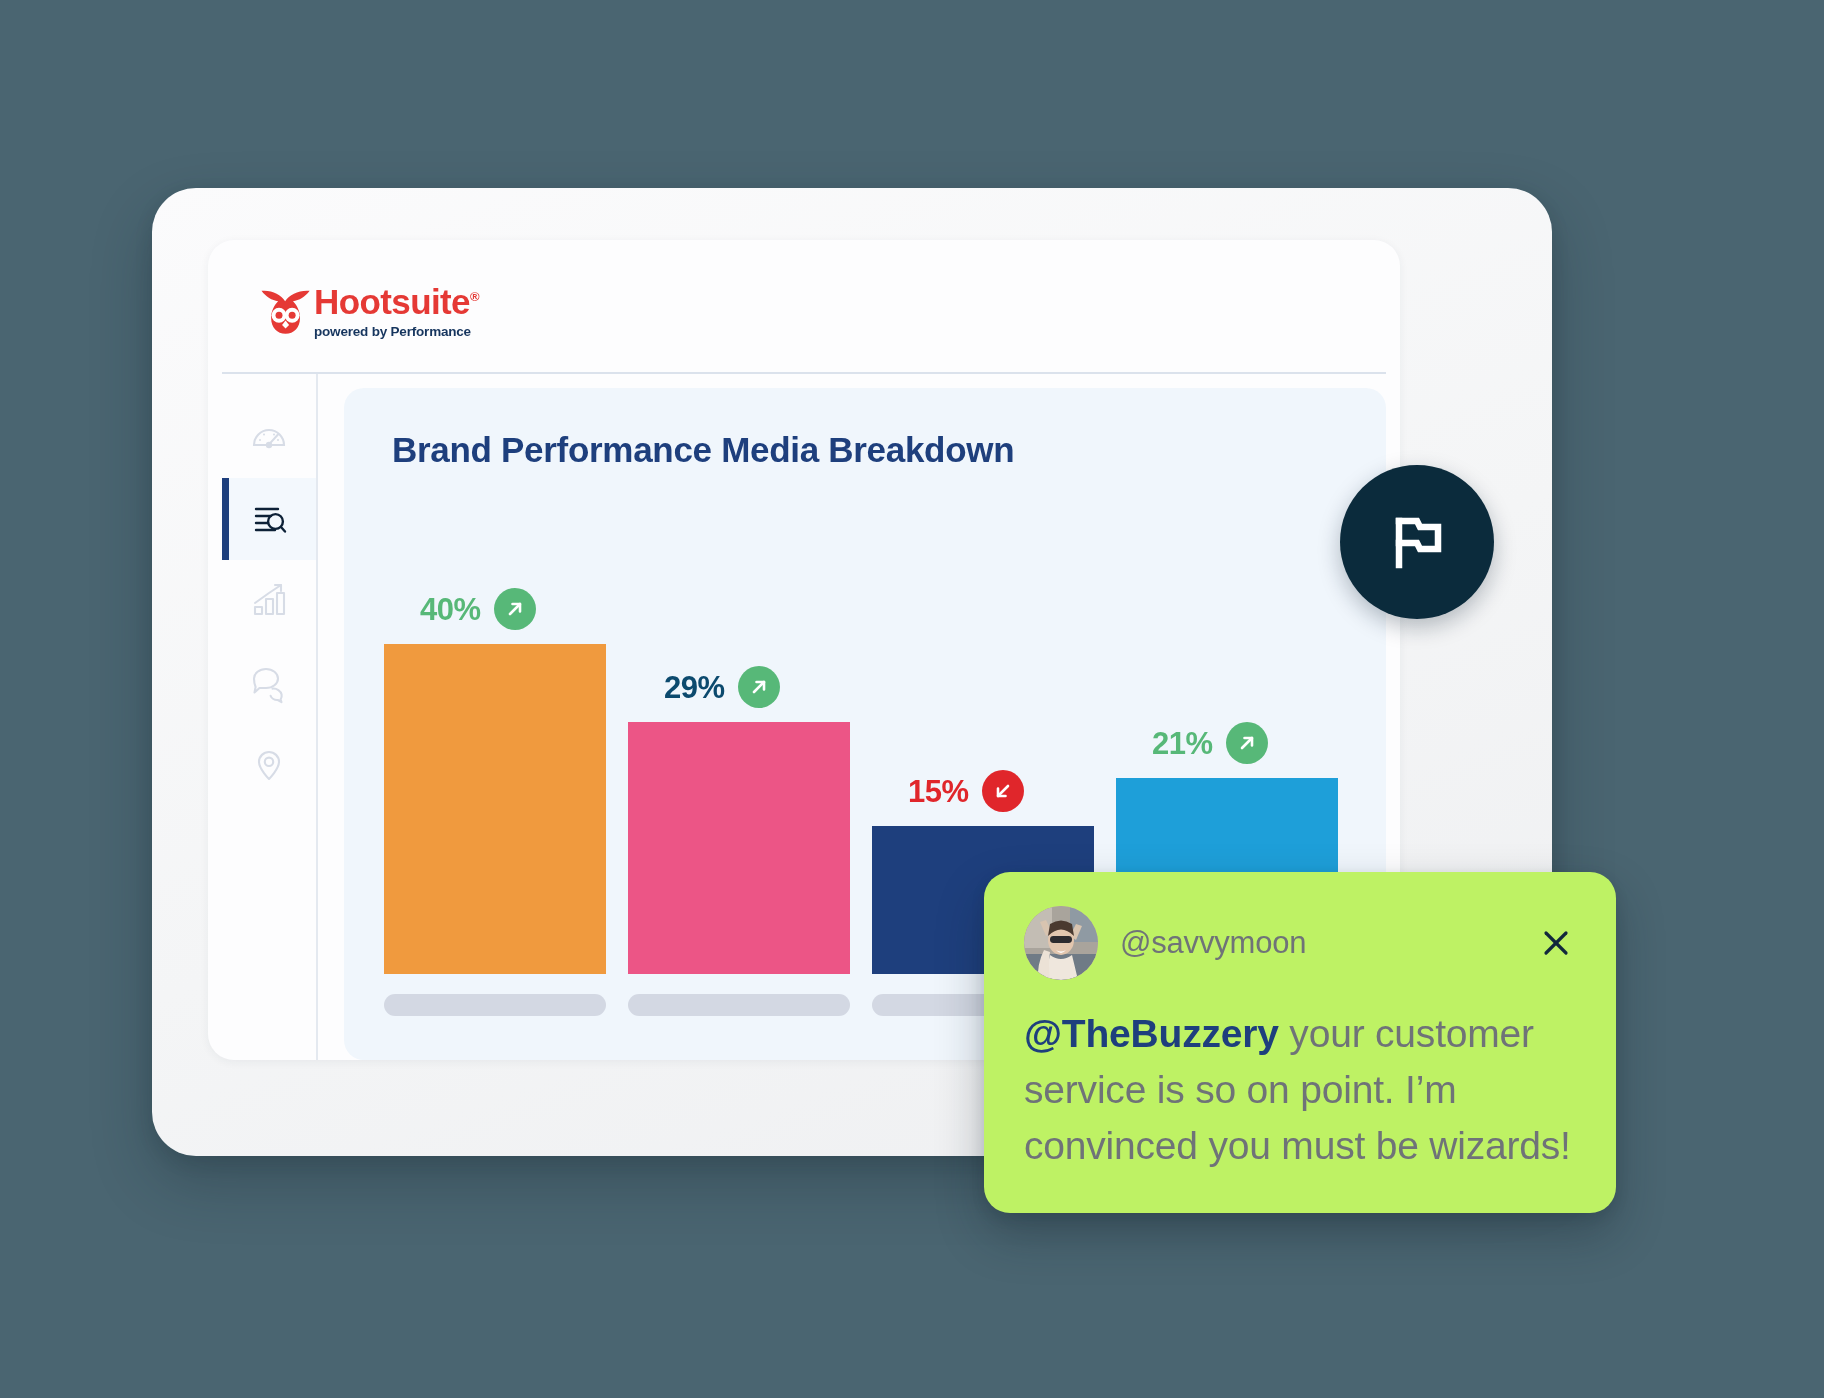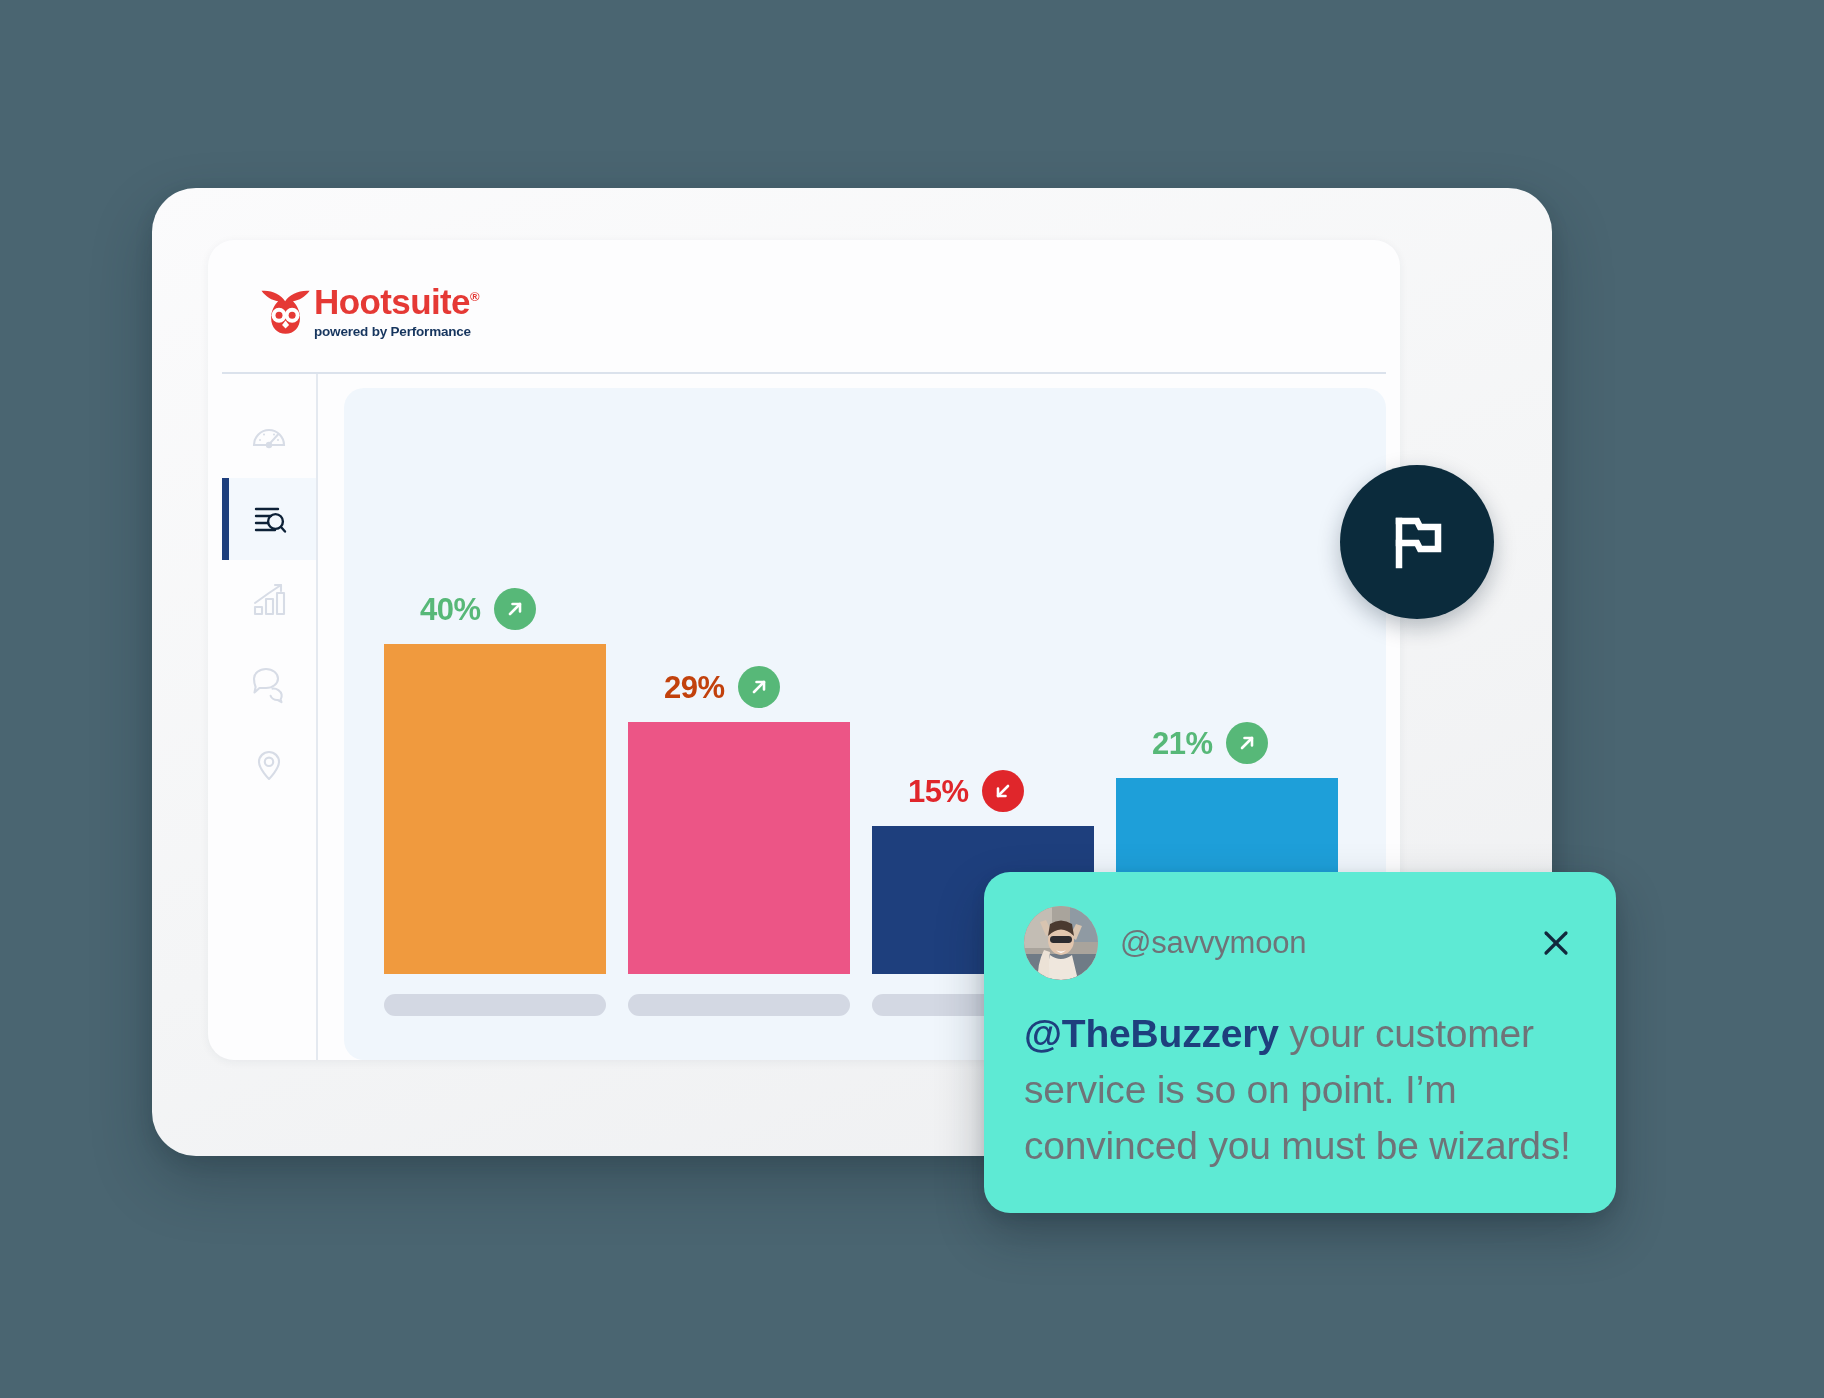--- a/index.html
+++ b/index.html
@@ -220,21 +220,21 @@
     box-shadow: 0 8px 22px rgba(10,30,45,0.28);
   }
   .flag-badge svg { display: block; }
 
   
   .tweet-card {
     position: absolute;
     left: 984px;
     top: 872px;
     width: 632px;
-    background: #5eead4;
+    background: #bef264;
     border-radius: 26px;
     padding: 34px 40px 40px 40px;
     box-shadow: 0 22px 48px rgba(15,30,40,0.30), 0 5px 14px rgba(15,30,40,0.12);
   }
 
   .tweet-head {
     display: flex;
     align-items: center;
     gap: 22px;
     margin-bottom: 26px;
@@ -354,39 +354,40 @@
           <path d="M22 9 C16.5 9 12 13.4 12 18.8 C12 26 22 36 22 36 C22 36 32 26 32 18.8 C32 13.4 27.5 9 22 9 Z"></path>
           <circle cx="22" cy="18.8" r="4.2"></circle>
         </svg>
       </div>
 
     </div>
 
     <div class="content">
       <div class="chart-panel">
 
+        <div class="chart-title">Brand Performance Media Breakdown</div>
 
         <div class="bars-area">
 
           <div class="bar-col">
             <div class="bar-label">
               <span class="bar-pct" style="color:#57b878">40%</span>
               <span class="trend-badge" style="background:#57b878">
                 <svg width="22" height="22" viewBox="0 0 22 22" fill="none" stroke="#ffffff" stroke-width="2.6" stroke-linecap="round" stroke-linejoin="round">
                   <path d="M6 16 L16 6"></path>
                     <path d="M8.5 6 H16 V13.5"></path>
                 </svg>
               </span>
             </div>
             <div class="bar-rect" style="background:#f09a3e;height:330px"></div>
           </div>
 
           <div class="bar-col">
             <div class="bar-label">
-              <span class="bar-pct" style="color:#c2410c">29%</span>
+              <span class="bar-pct" style="color:#0c4a6e">29%</span>
               <span class="trend-badge" style="background:#57b878">
                 <svg width="22" height="22" viewBox="0 0 22 22" fill="none" stroke="#ffffff" stroke-width="2.6" stroke-linecap="round" stroke-linejoin="round">
                   <path d="M6 16 L16 6"></path>
                     <path d="M8.5 6 H16 V13.5"></path>
                 </svg>
               </span>
             </div>
             <div class="bar-rect" style="background:#ec5586;height:252px"></div>
           </div>
 

